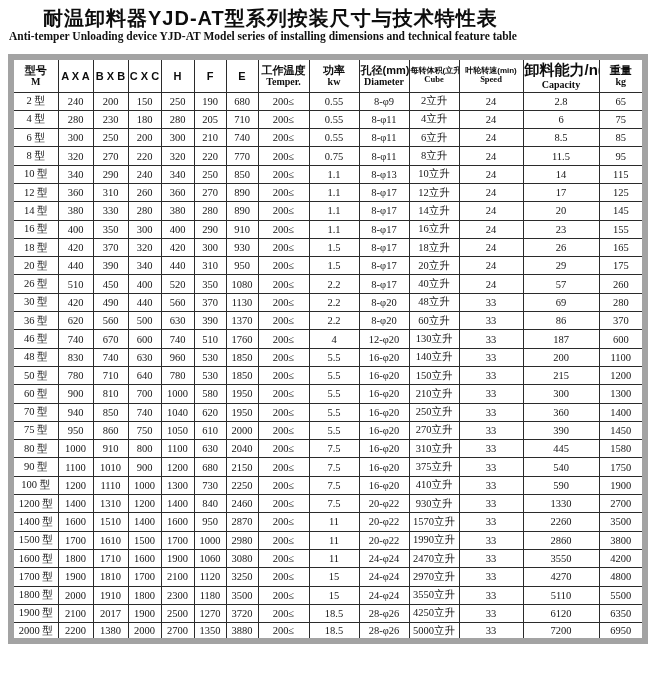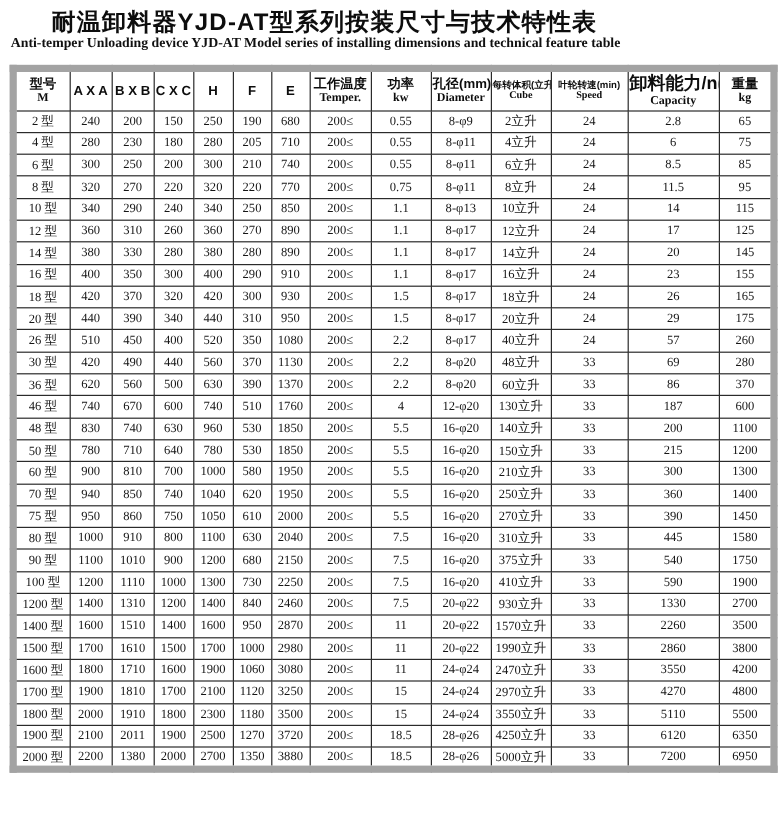--- a/index.html
+++ b/index.html
@@ -588,21 +588,21 @@
         <td>15</td>
         <td>24-φ24</td>
         <td>3550立升</td>
         <td>33</td>
         <td>5110</td>
         <td>5500</td>
       </tr>
       <tr>
         <td>1900 型</td>
         <td>2100</td>
-        <td>2011</td>
+        <td>2017</td>
         <td>1900</td>
         <td>2500</td>
         <td>1270</td>
         <td>3720</td>
         <td>200≤</td>
         <td>18.5</td>
         <td>28-φ26</td>
         <td>4250立升</td>
         <td>33</td>
         <td>6120</td>

